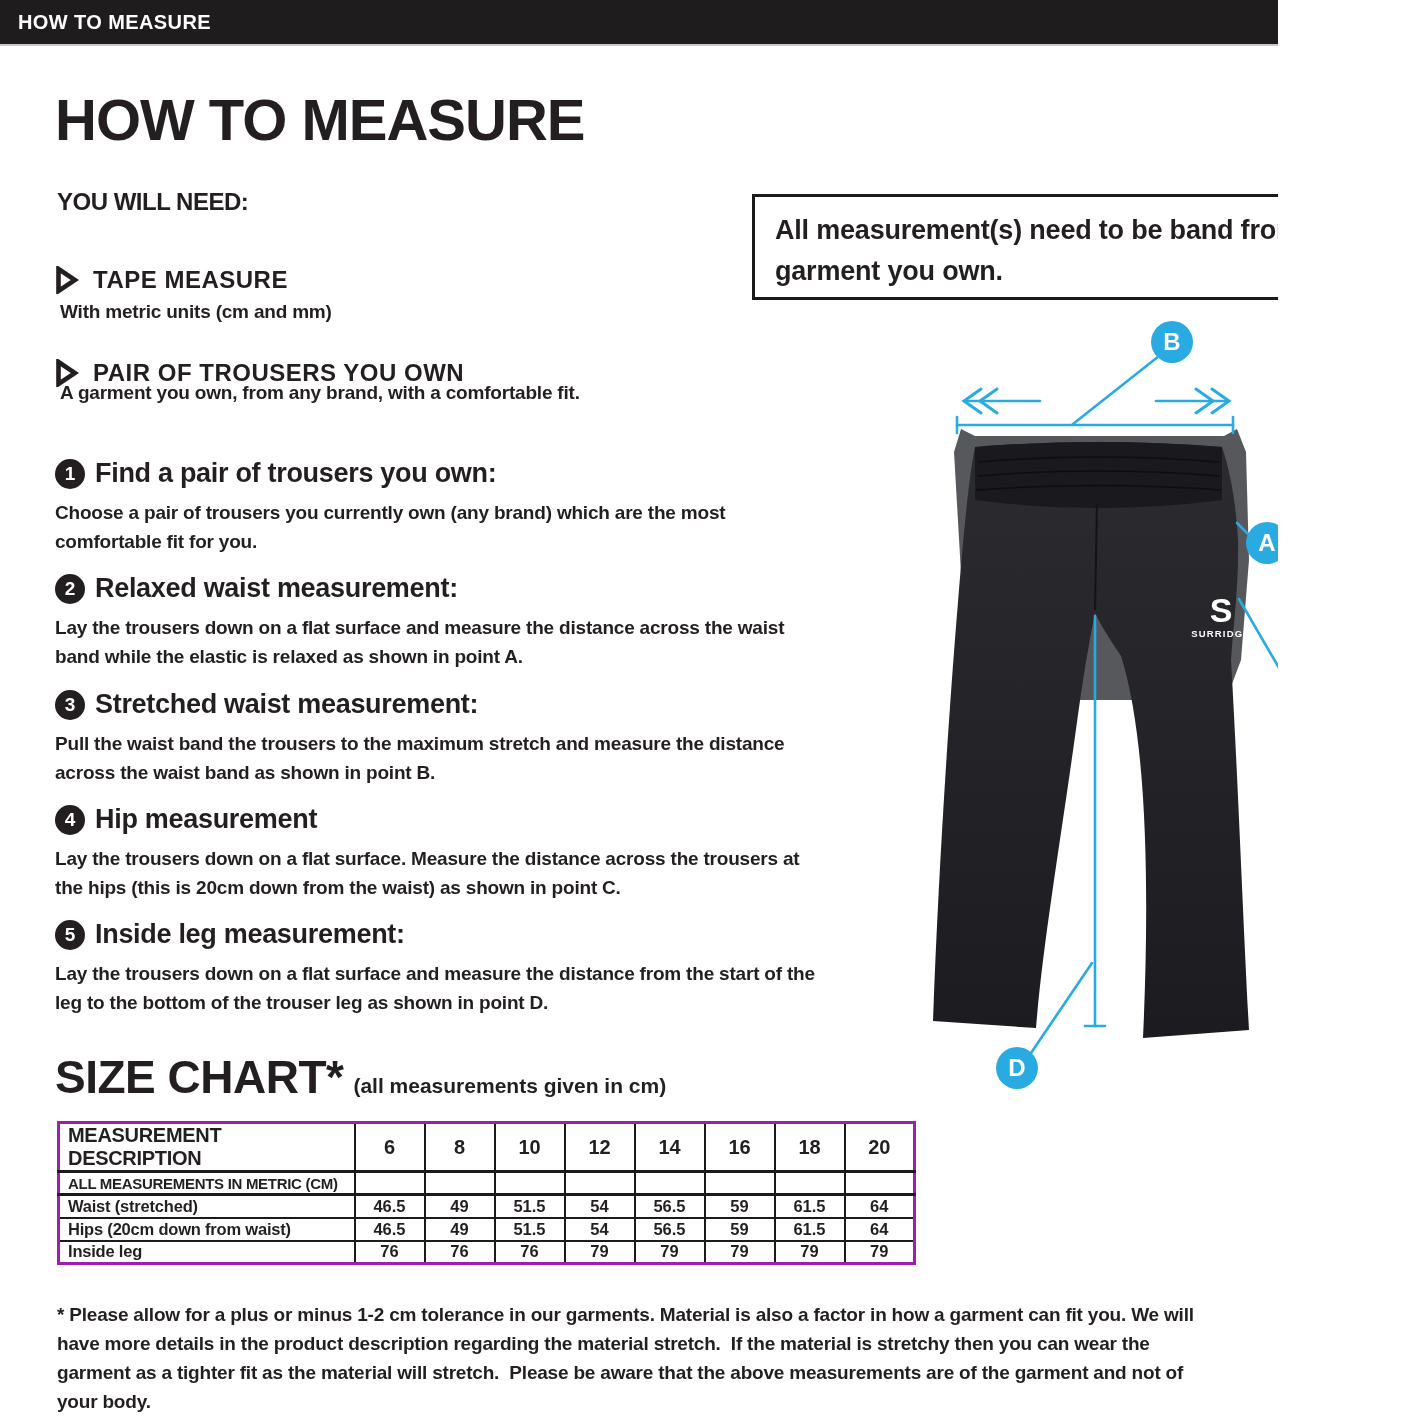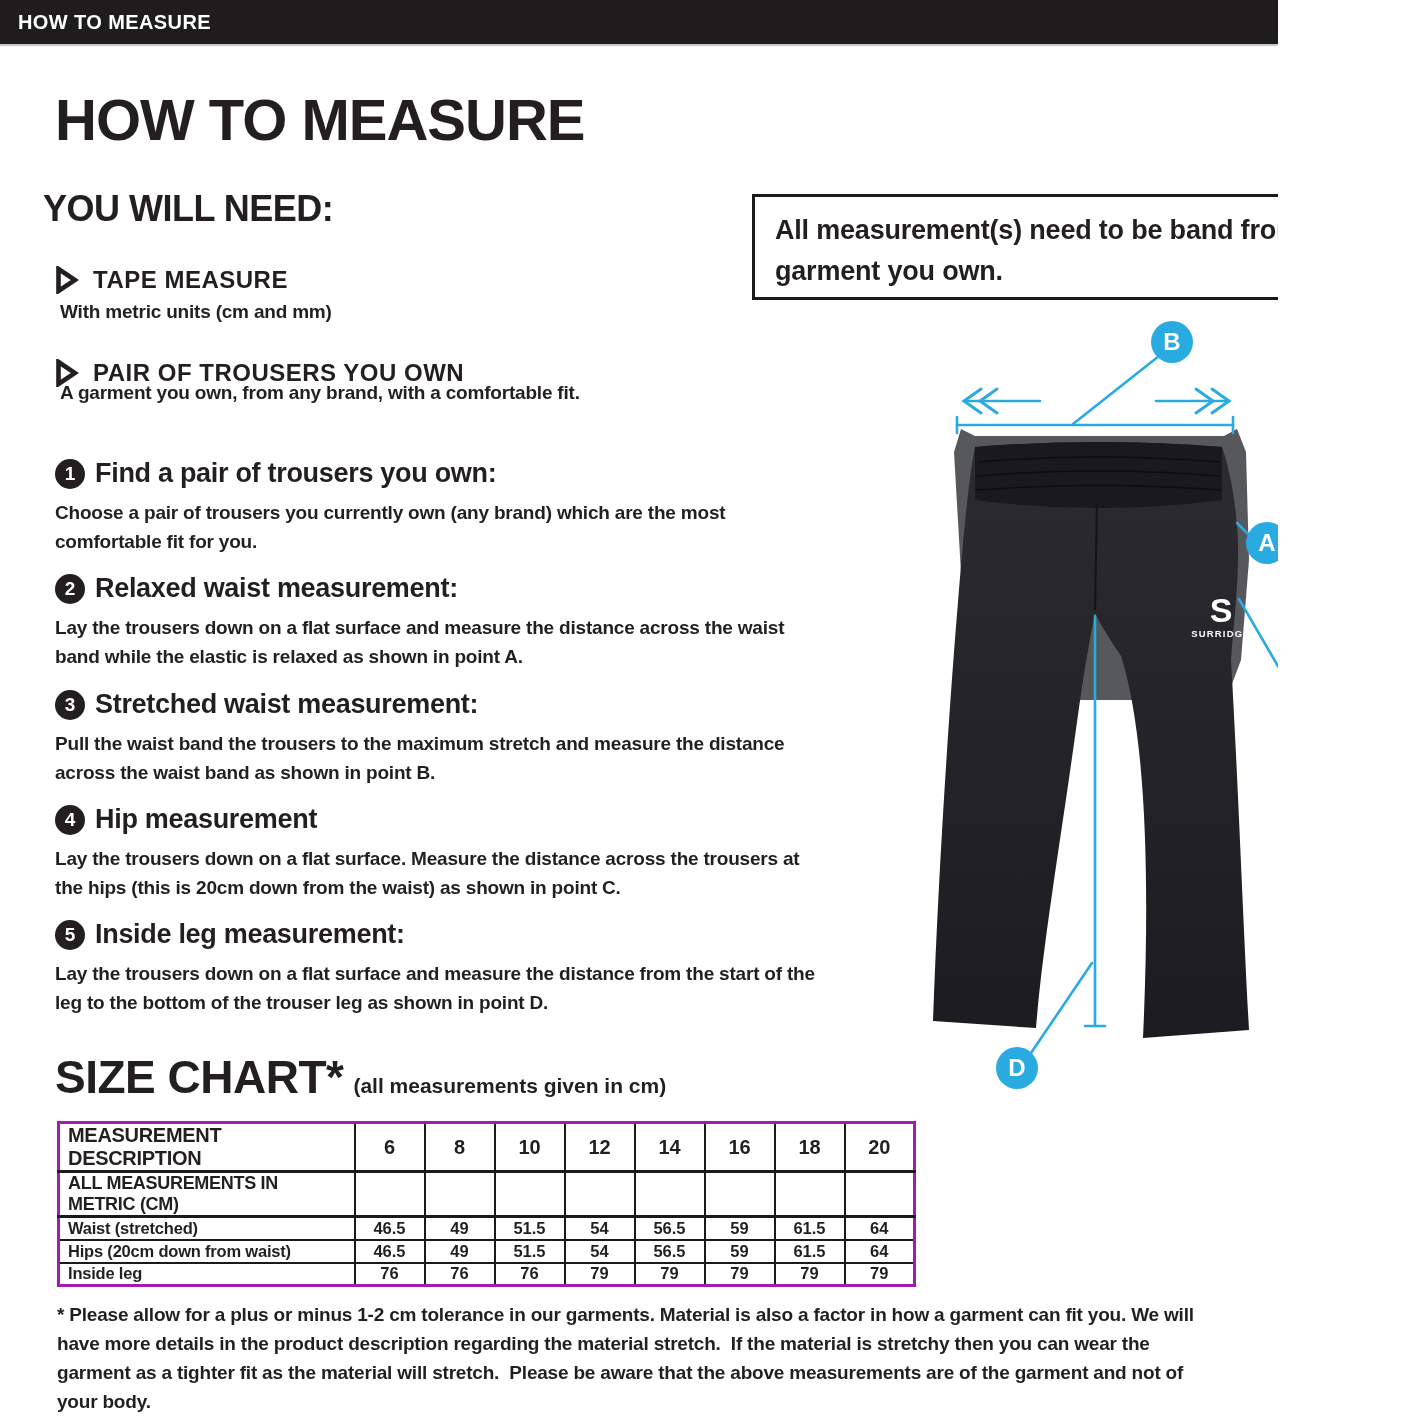--- a/index.html
+++ b/index.html
@@ -10,21 +10,21 @@
   
   .topbar{position:absolute;left:0;top:0;width:1418px;height:44px;background:#1f1c1d;
           border-bottom:2px solid #c9c9c9;display:flex;align-items:center;}
   .topbar-title{color:#fff;font-size:20px;font-weight:800;letter-spacing:.4px;margin-left:18px;flex:1;}
   .topbar-logo{display:flex;flex-direction:column;align-items:center;margin-right:12px;line-height:1;}
   .topbar-logo .s{color:#fff;font-size:21px;font-weight:800;}
   .topbar-logo .b{color:#fff;font-size:6.5px;font-weight:700;letter-spacing:.8px;margin-top:1px;}
 
   
   .h1{left:55px;top:86px;font-size:58px;font-weight:900;letter-spacing:-1px;}
-  .h2{left:43px;top:188px;font-size:36px;font-weight:900;letter-spacing:-.5px;}
+  .h2{left:57px;top:188px;font-size:24px;font-weight:900;letter-spacing:-.5px;}
 
   
   .need{left:55px;display:flex;align-items:center;gap:14px;}
   .need .label{font-size:24px;font-weight:800;letter-spacing:.5px;}
   .need-sub{left:60px;font-size:19px;font-weight:700;letter-spacing:-.2px;}
 
   
   .step{left:55px;width:775px;}
   .step-head{display:flex;align-items:center;gap:10px;}
   .step-num{width:30px;height:30px;border-radius:50%;background:#231f20;color:#fff;
@@ -40,21 +40,21 @@
   .sc-head{left:55px;top:1050px;display:flex;align-items:baseline;gap:10px;}
   .sc-title{font-size:46px;font-weight:900;letter-spacing:-.5px;}
   .sc-sub{font-size:21px;font-weight:800;}
 
   table.size{left:57px;top:1121px;position:absolute;border-collapse:collapse;table-layout:fixed;width:856px;}
   table.size col.desc{width:296px;}
   table.size col.val{width:70px;}
   table.size th,table.size td{border:2px solid #1a1a1a;padding:0 6px;box-sizing:border-box;}
   table.size tr.head th{border-bottom-width:3px;height:34px;font-size:20px;font-weight:800;}
   table.size tr.head th:first-child{text-align:left;padding-left:8px;letter-spacing:-.3px;}
-  table.size tr.metric td{height:23px;font-size:18px;font-weight:800;letter-spacing:-.3px;border-bottom-width:3px;}
+  table.size tr.metric td{height:23px;font-size:15px;font-weight:800;letter-spacing:-.3px;border-bottom-width:3px;}
   table.size tr.row td{height:23px;font-size:16.5px;font-weight:700;}
   table.size td.lbl{text-align:left;padding-left:8px;font-weight:700;letter-spacing:-.2px;}
   table.size td.v{text-align:center;}
   table.size{border:3px solid #a21caf;}
 
   .footnote{left:57px;top:1300px;width:1170px;font-size:19px;font-weight:700;line-height:29px;
             letter-spacing:-.2px;white-space:pre-wrap;}
 
   .tri{display:block;}
 </style>

